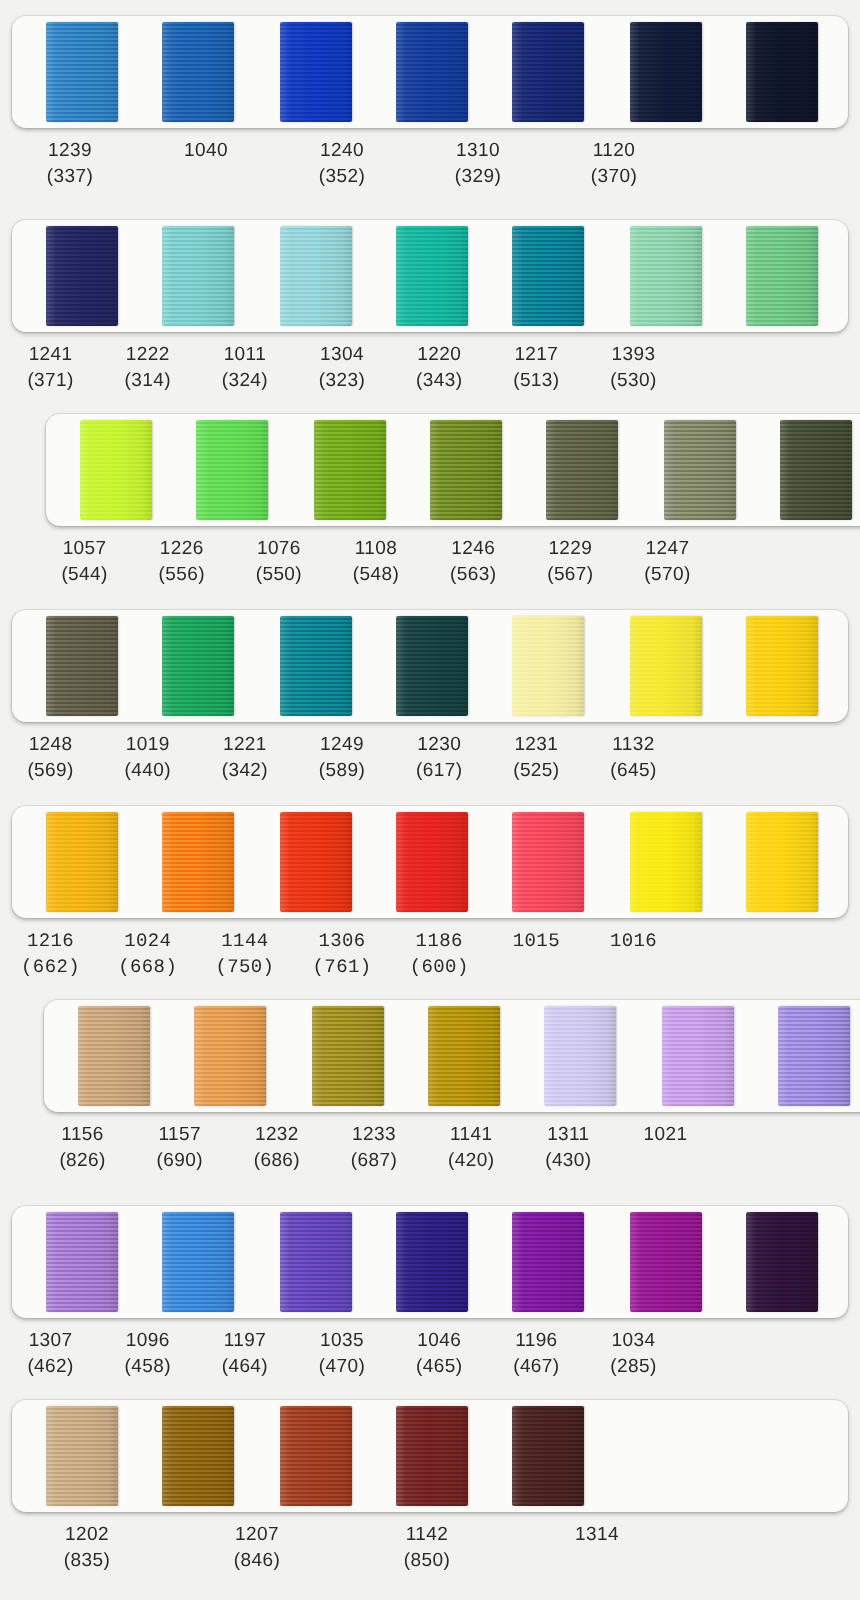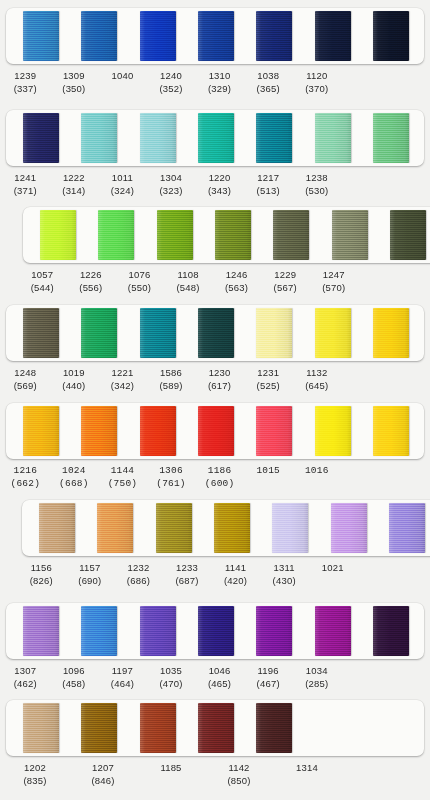--- a/index.html
+++ b/index.html
@@ -131,40 +131,32 @@
         <div class="cell">
           <div class="ribbon" style="background-color: rgb(14, 21, 40);"></div>
         </div>
       </div>
       <div class="labels">
         <div class="label-cell">
           <span class="label-code">1239</span>
           <span class="label-alt">(337)</span>
         </div>
         <div class="label-cell">
-          <span class="label-code">1309</span>
-          <span class="label-alt">(350)</span>
-        </div>
-        <div class="label-cell">
           <span class="label-code">1040</span>
           <span class="label-alt"></span>
         </div>
         <div class="label-cell">
           <span class="label-code">1240</span>
           <span class="label-alt">(352)</span>
         </div>
         <div class="label-cell">
           <span class="label-code">1310</span>
           <span class="label-alt">(329)</span>
         </div>
         <div class="label-cell">
-          <span class="label-code">1038</span>
-          <span class="label-alt">(365)</span>
-        </div>
-        <div class="label-cell">
           <span class="label-code">1120</span>
           <span class="label-alt">(370)</span>
         </div>
       </div>
     </div>
     <div class="swatch-row" style="position: absolute; top: 110px; left: 0px;">
       <div class="card">
         <div class="cell">
           <div class="ribbon" style="background-color: rgb(34, 36, 94);"></div>
         </div>
@@ -206,21 +198,21 @@
         </div>
         <div class="label-cell">
           <span class="label-code">1220</span>
           <span class="label-alt">(343)</span>
         </div>
         <div class="label-cell">
           <span class="label-code">1217</span>
           <span class="label-alt">(513)</span>
         </div>
         <div class="label-cell">
-          <span class="label-code">1238</span>
+          <span class="label-code">1393</span>
           <span class="label-alt">(530)</span>
         </div>
       </div>
     </div>
     <div class="swatch-row" style="position: absolute; top: 207px; left: 17px;">
       <div class="card">
         <div class="cell">
           <div class="ribbon" style="background-color: rgb(196, 244, 48);"></div>
         </div>
         <div class="cell">
@@ -304,21 +296,21 @@
         </div>
         <div class="label-cell">
           <span class="label-code">1019</span>
           <span class="label-alt">(440)</span>
         </div>
         <div class="label-cell">
           <span class="label-code">1221</span>
           <span class="label-alt">(342)</span>
         </div>
         <div class="label-cell">
-          <span class="label-code">1586</span>
+          <span class="label-code">1249</span>
           <span class="label-alt">(589)</span>
         </div>
         <div class="label-cell">
           <span class="label-code">1230</span>
           <span class="label-alt">(617)</span>
         </div>
         <div class="label-cell">
           <span class="label-code">1231</span>
           <span class="label-alt">(525)</span>
         </div>
@@ -520,24 +512,20 @@
       <div class="labels">
         <div class="label-cell">
           <span class="label-code">1202</span>
           <span class="label-alt">(835)</span>
         </div>
         <div class="label-cell">
           <span class="label-code">1207</span>
           <span class="label-alt">(846)</span>
         </div>
         <div class="label-cell">
-          <span class="label-code">1185</span>
-          <span class="label-alt"></span>
-        </div>
-        <div class="label-cell">
           <span class="label-code">1142</span>
           <span class="label-alt">(850)</span>
         </div>
         <div class="label-cell">
           <span class="label-code">1314</span>
           <span class="label-alt"></span>
         </div>
       </div>
     </div>
   </div>

